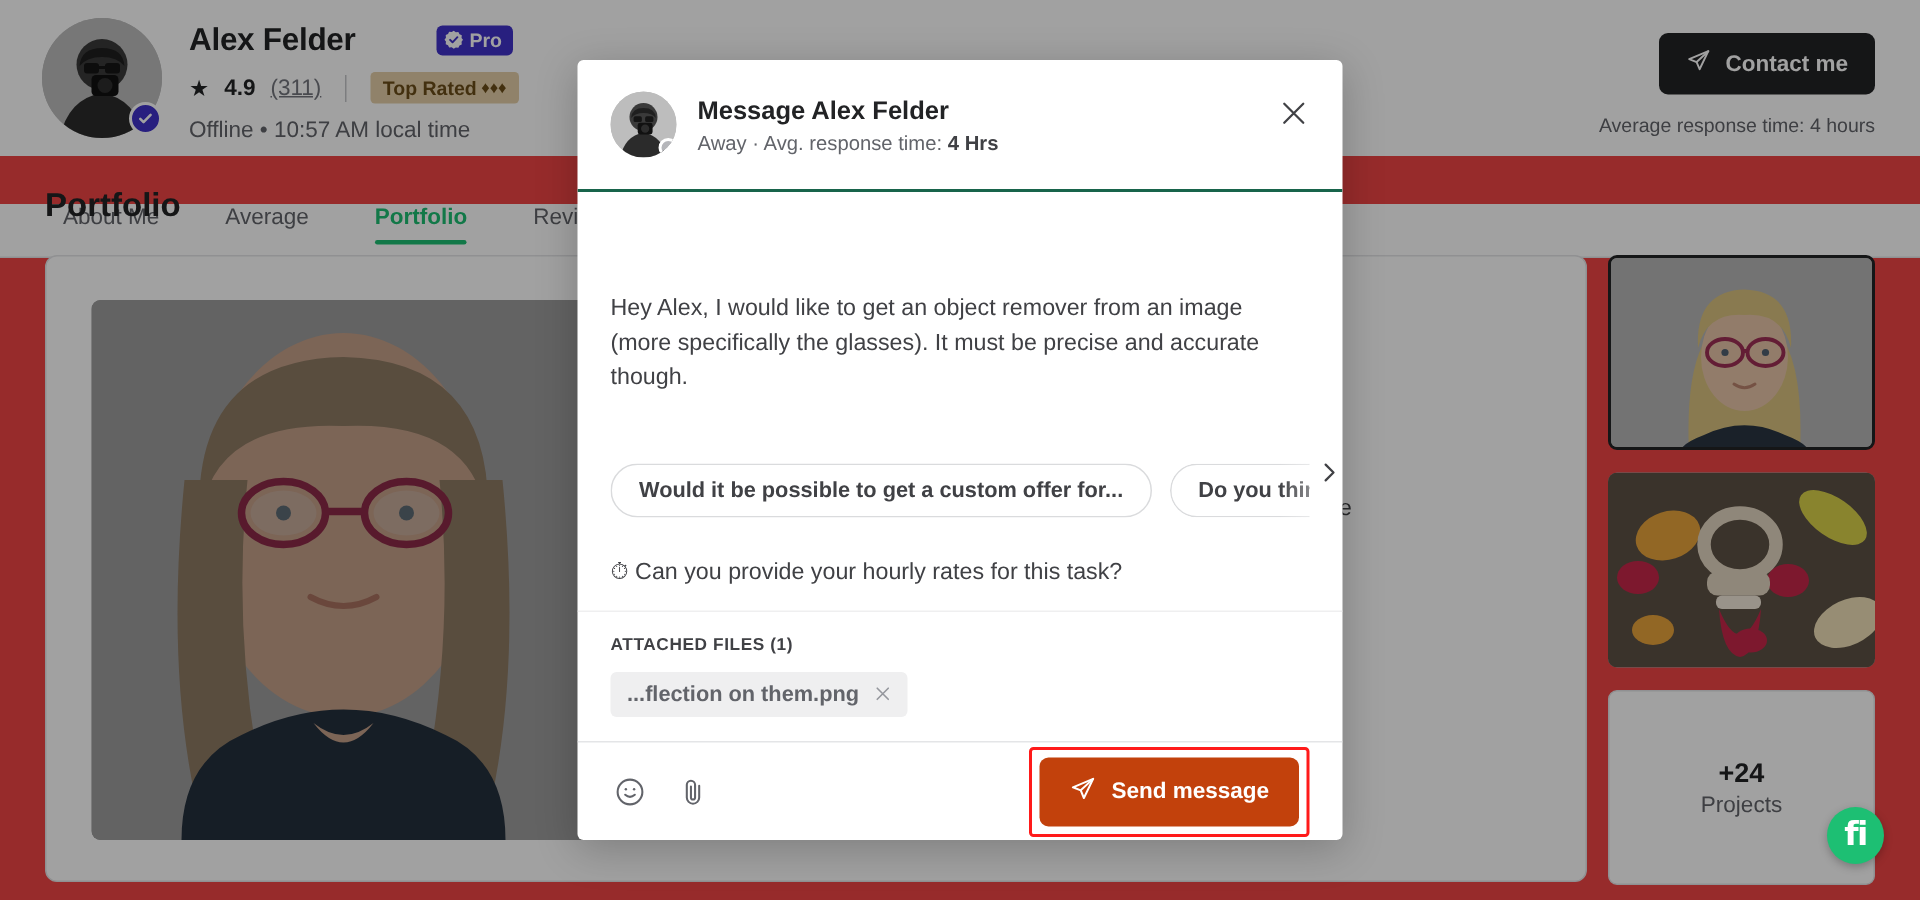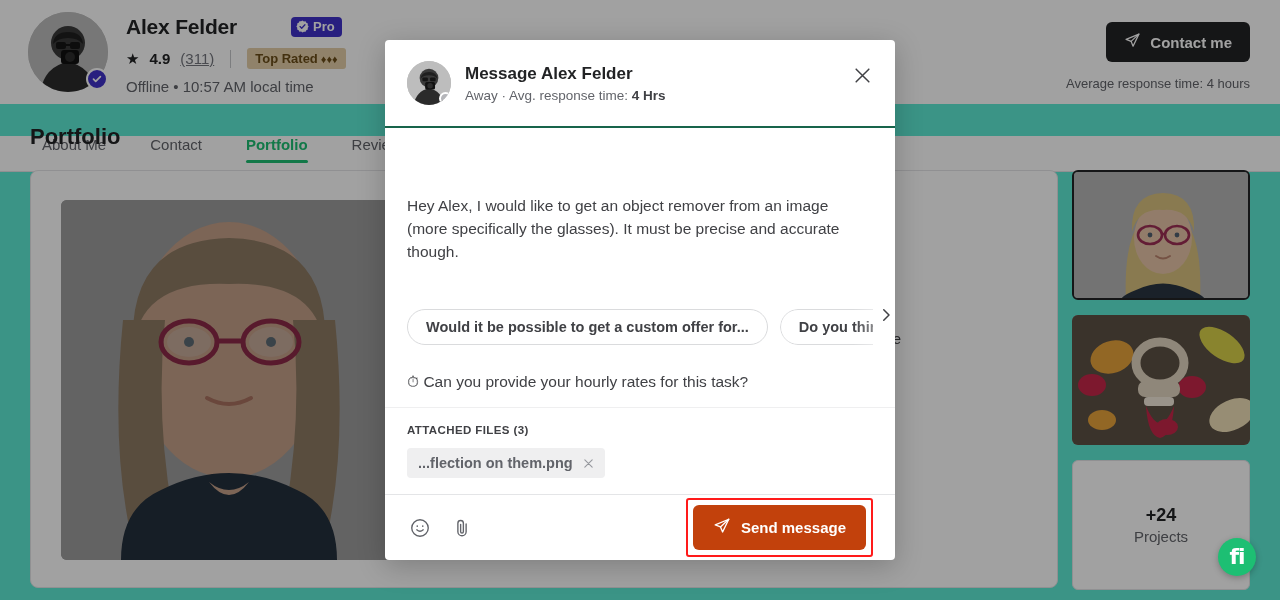--- a/index.html
+++ b/index.html
@@ -6,21 +6,21 @@
   html, body {
     width: 1280px; height: 600px;
     overflow: hidden;
     font-family: "Liberation Sans", sans-serif;
     background: #ffffff;
   }
 
   
   #page {
     position: absolute; inset: 0;
-    background: #5eead4;
+    background: #ef4444;
   }
   #page-dim {
     position: absolute; inset: 0;
     background: rgba(0,0,0,0.37);
     z-index: 50;
   }
 
   
   .profile-header {
     position: absolute; left: 0; top: 0; width: 1280px; height: 104px;
@@ -377,21 +377,21 @@
         </svg>
       </span>
       <span>Contact me</span>
     </button>
 
     <div class="avg-resp">Average response time: 4 hours</div>
   </div>
 
   <div class="tabs">
     <div class="tab">About Me</div>
-    <div class="tab">Contact</div>
+    <div class="tab">Average</div>
     <div class="tab active">Portfolio</div>
     <div class="tab">Reviews</div>
   </div>
 
   <div class="section-title">Portfolio</div>
 
   <div class="portfolio-card">
     <div class="big-photo">
       <svg width="336" height="360" viewBox="0 0 336 360" aria-hidden="true">
         <rect width="336" height="360" fill="#9d9d9d"></rect>
@@ -505,21 +505,21 @@
     </div>
     <button class="chips-next">
       <svg width="18" height="18" viewBox="0 0 24 24" fill="none" stroke="#404145" stroke-width="2" stroke-linecap="round" stroke-linejoin="round">
         <path d="M9 5 L16 12 L9 19"></path>
       </svg>
     </button>
 
   </div>
 
   <div class="attached">
-    <div class="attached-label">ATTACHED FILES (3)</div>
+    <div class="attached-label">ATTACHED FILES (1)</div>
     <span class="file-pill">
       <span>...flection on them.png</span>
       <button class="file-x">
         <svg width="11" height="11" viewBox="0 0 24 24" stroke="#95979d" stroke-width="2.4" stroke-linecap="round">
             <path d="M4 4 L20 20 M20 4 L4 20"></path>
           </svg>
       </button>
     </span>
   </div>
 

